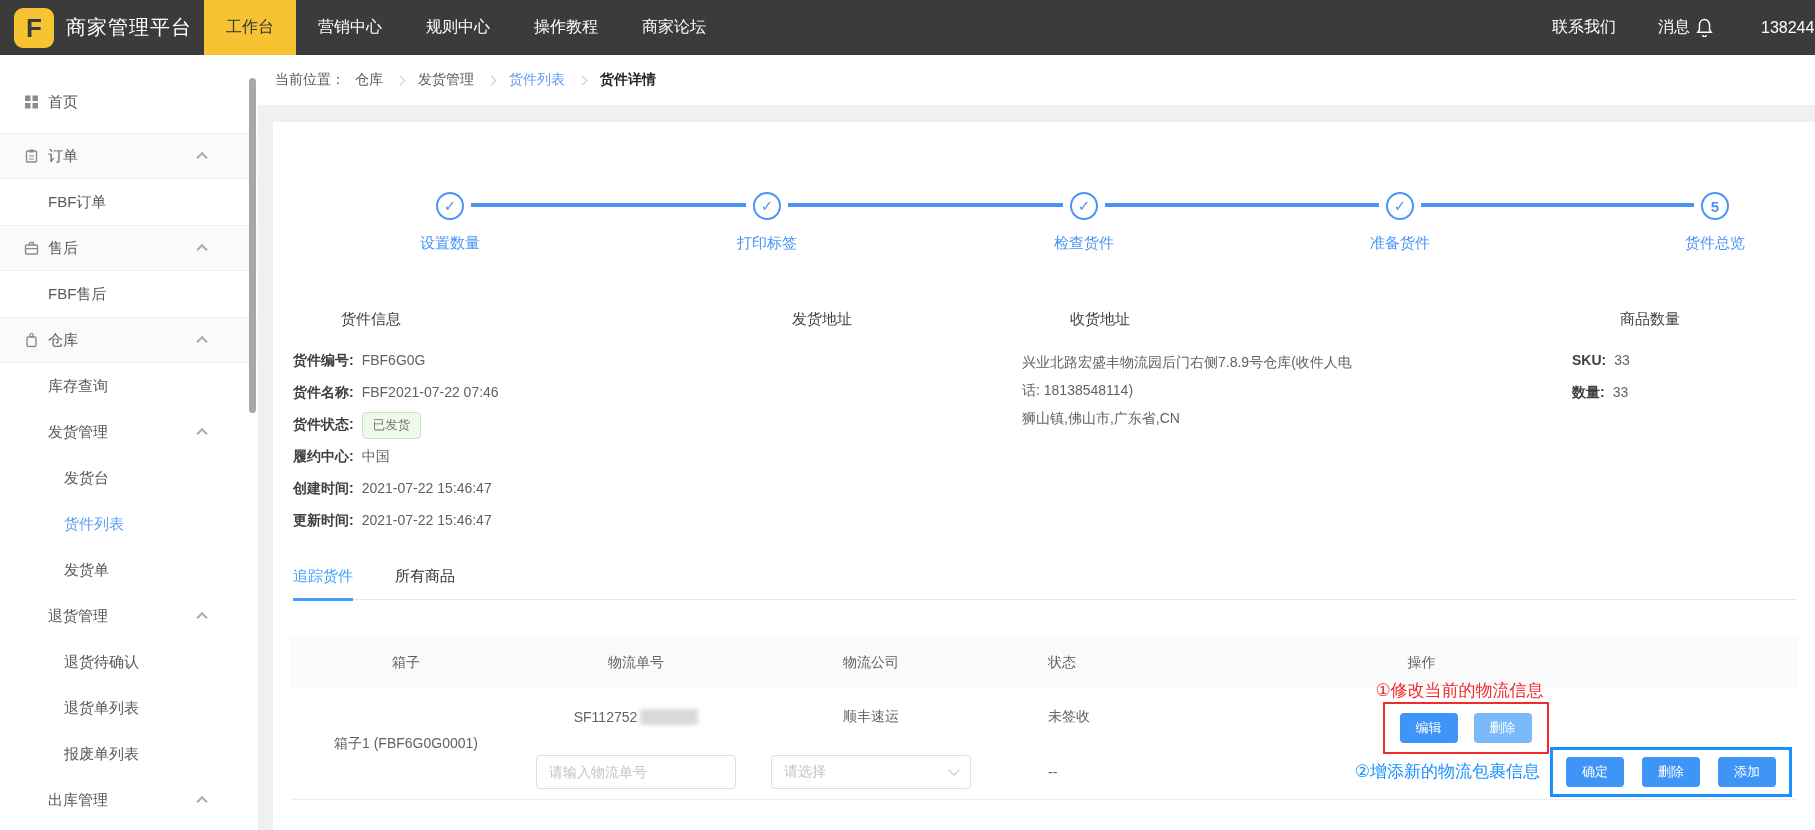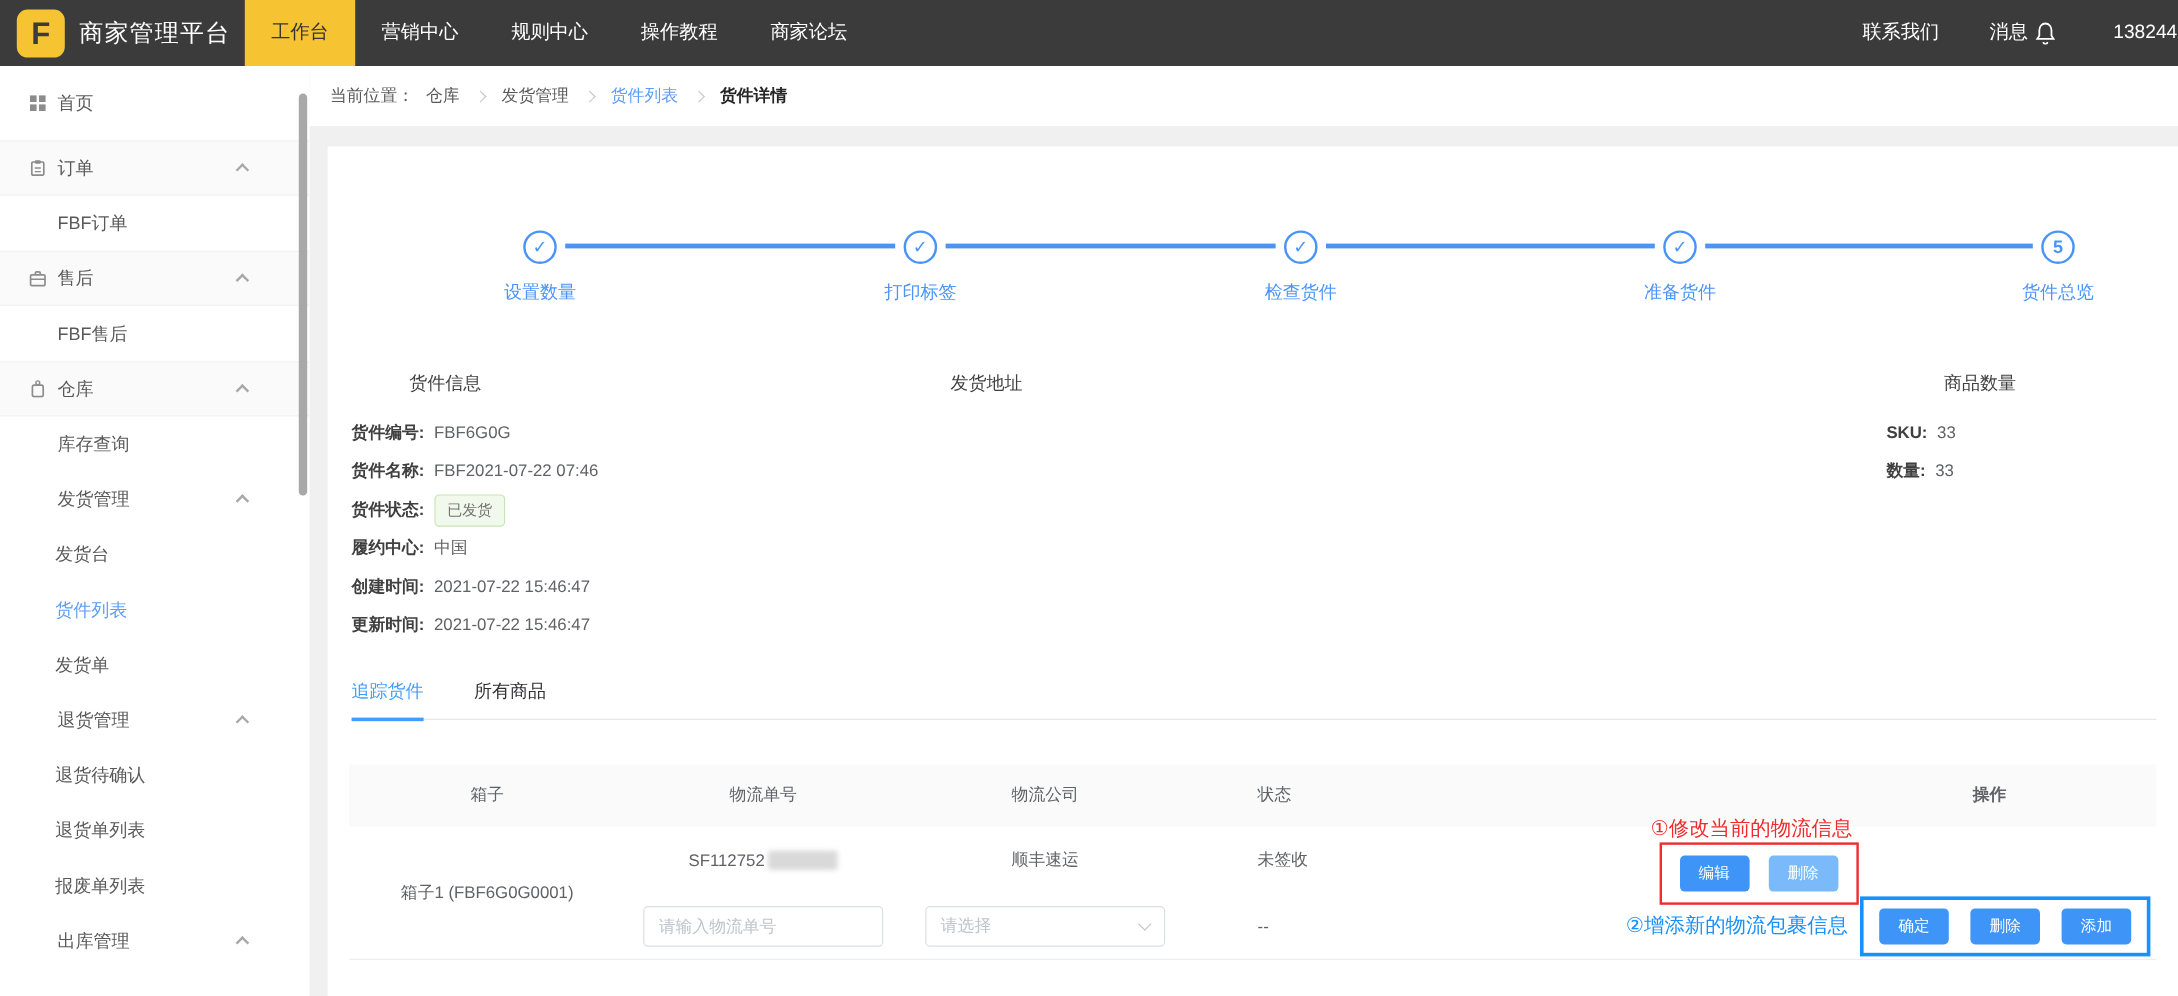--- a/index.html
+++ b/index.html
@@ -15,25 +15,25 @@
   .brand { margin-left:12px; font-size:20px; display:flex; align-items:center; letter-spacing:1px; }
   .nav-menu { display:flex; margin-left:12px; }
   .nav-item { padding:0 22px; display:flex; align-items:center; font-size:16px; cursor:pointer; }
   .nav-item.active { background:#f6c433; color:#333; }
   .nav-right { position:absolute; left:1552px; top:0; height:55px; display:flex; align-items:center; font-size:16px; }
   .nav-right .contact { margin-right:42px; }
   .nav-right .messages { display:flex; align-items:center; gap:6px; margin-right:48px; }
   .nav-right .phone { white-space:nowrap; }
 
   
-  .sidebar { position:absolute; top:55px; left:0; width:258px; height:775px; background:#fff; padding-top:8px; }
+  .sidebar { position:absolute; top:55px; left:0; width:258px; height:775px; background:#fff; padding-top:24px; }
   .side-item { position:relative; height:46px; display:flex; align-items:center; font-size:15px; color:#595959; cursor:pointer; }
   .side-item .txt { margin-left:48px; }
   .side-item.lv1 .txt { margin-left:48px; }
-  .side-item.lv2 .txt { margin-left:46px; }
+  .side-item.lv2 .txt { margin-left:64px; }
   .side-item .ico { position:absolute; left:24px; top:50%; transform:translateY(-50%); display:flex; }
   .side-item.band { background:#fafafa; border-top:1px solid #f2f2f2; border-bottom:1px solid #f2f2f2; }
   .side-item.gap-top { margin-top:8px; }
   .side-item.active .txt { color:#5d9cf5; }
   .chev-up { position:absolute; right:52px; top:50%; width:8px; height:8px; border-top:2px solid #a8a8a8;
     border-left:2px solid #a8a8a8; transform:translateY(-30%) rotate(45deg); }
   .side-scrollbar { position:absolute; top:23px; left:249px; width:7px; height:335px; background:#a8a8a8; border-radius:4px; }
 
   
   .breadcrumb { position:absolute; top:55px; left:258px; width:1557px; height:50px; background:#fff;
@@ -71,21 +71,21 @@
   .tab.active { color:#409eff; }
   .tab.active::after { content:""; position:absolute; left:0; right:0; bottom:-2px; height:3px; background:#409eff; }
 
   
   .pkg-table { position:absolute; left:18px; top:515px; width:1506px; font-size:14px; color:#606266; }
   .thead { display:flex; height:52px; align-items:center; background:#fafafa; color:#5f6368; }
   .th1 { width:230px; text-align:center; }
   .th2 { width:230px; text-align:center; }
   .th3 { width:240px; text-align:center; }
   .th4 { width:180px; padding-left:57px; }
-  .th5 { flex:1; text-align:right; padding-right:125px;font-weight:bold; }
+  .th5 { flex:1; text-align:center; padding-right:125px; }
   .trow { display:flex; border-bottom:1px solid #ebeef5; }
   .cell-box { width:230px; display:flex; align-items:center; justify-content:center; }
   .row-right { flex:1; display:flex; flex-direction:column; }
   .subrow { height:55px; display:flex; align-items:center; }
   .sc2 { width:230px; display:flex; justify-content:center; align-items:center; }
   .sc3 { width:240px; display:flex; justify-content:center; align-items:center; }
   .sc4 { width:180px; padding-left:57px; }
   .sc5 { flex:1; display:flex; align-items:center; justify-content:flex-end; }
   .sc5.pr-a { padding-right:37px;flex-direction:column; }
   .sc5.pr-b { padding-right:5px; }
@@ -274,20 +274,27 @@
     </div>
     <div class="info-row">
       <span class="lbl">更新时间:</span><span class="val">2021-07-22 15:46:47</span>
     </div>
   </div>
 
   <div class="info-col" style="left:471px">
     <div class="info-h">发货地址</div>
   </div>
 
+  <div class="info-col" style="left:749px">
+    <div class="info-h">收货地址</div>
+    <div class="addr-lines">
+      <div>兴业北路宏盛丰物流园后门右侧7.8.9号仓库(收件人电话: 18138548114)</div>
+      <div>狮山镇,佛山市,广东省,CN</div>
+    </div>
+  </div>
 
   <div class="info-col" style="left:1299px">
     <div class="info-h">商品数量</div>
     <div class="info-row">
       <span class="lbl">SKU:</span><span class="val">33</span>
     </div>
     <div class="info-row">
       <span class="lbl">数量:</span><span class="val">33</span>
     </div>
   </div>

